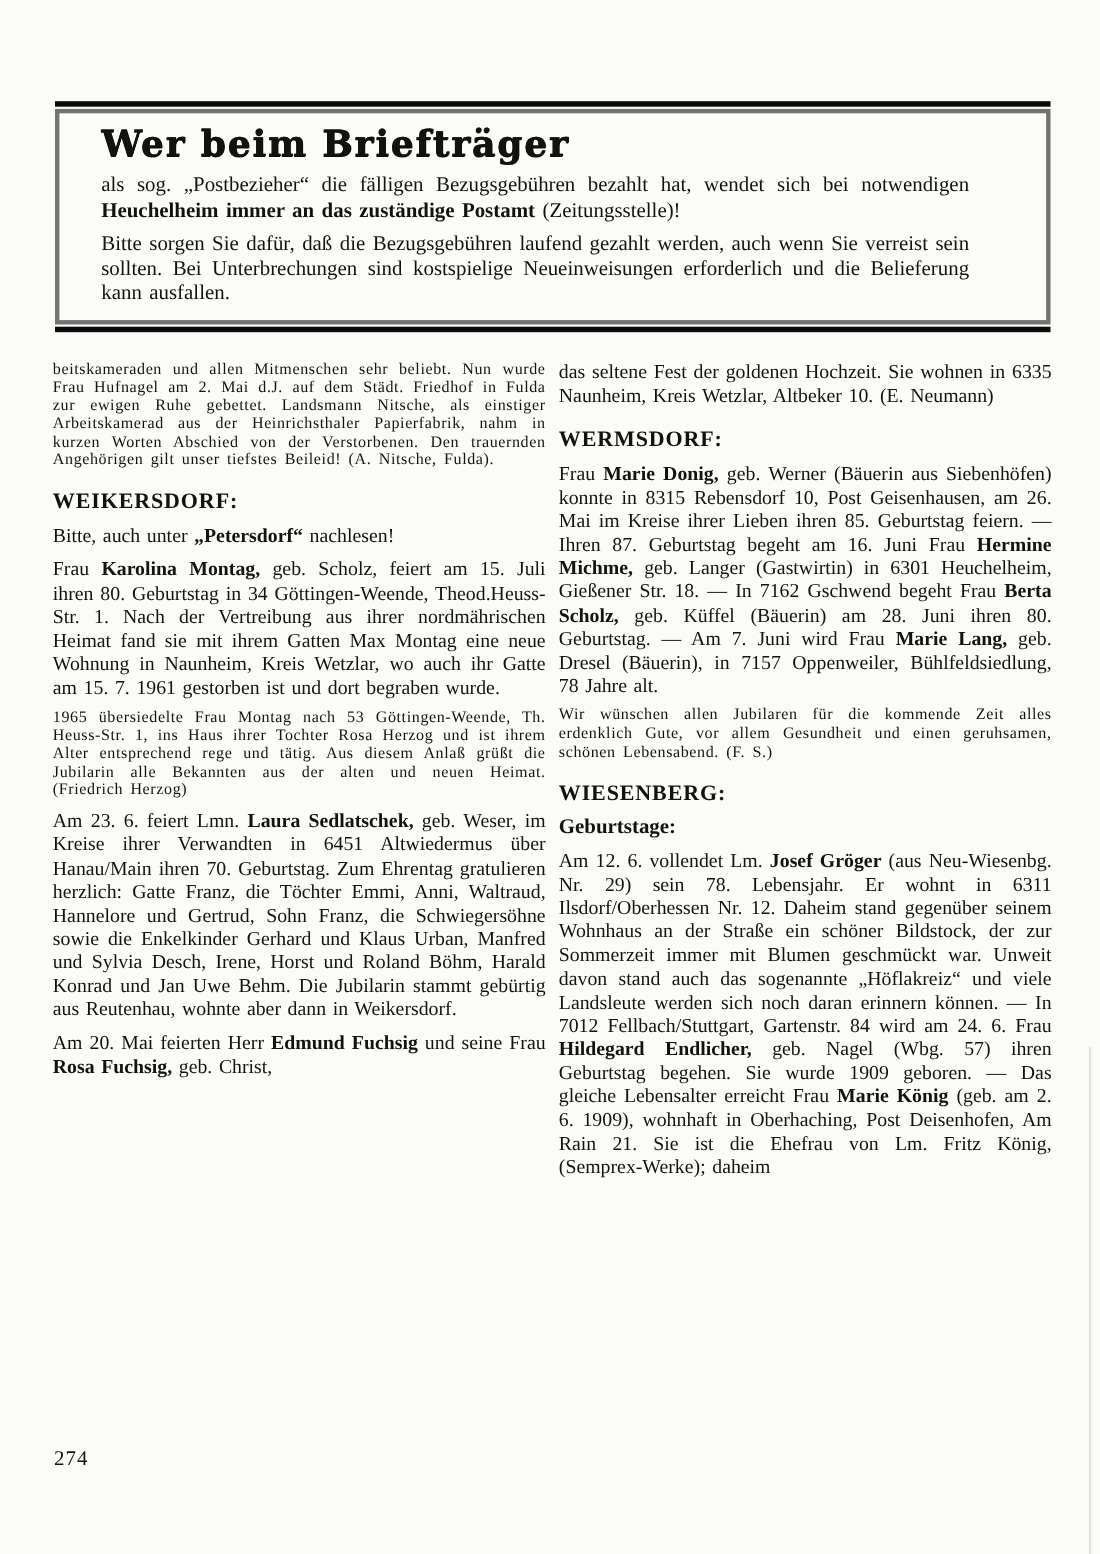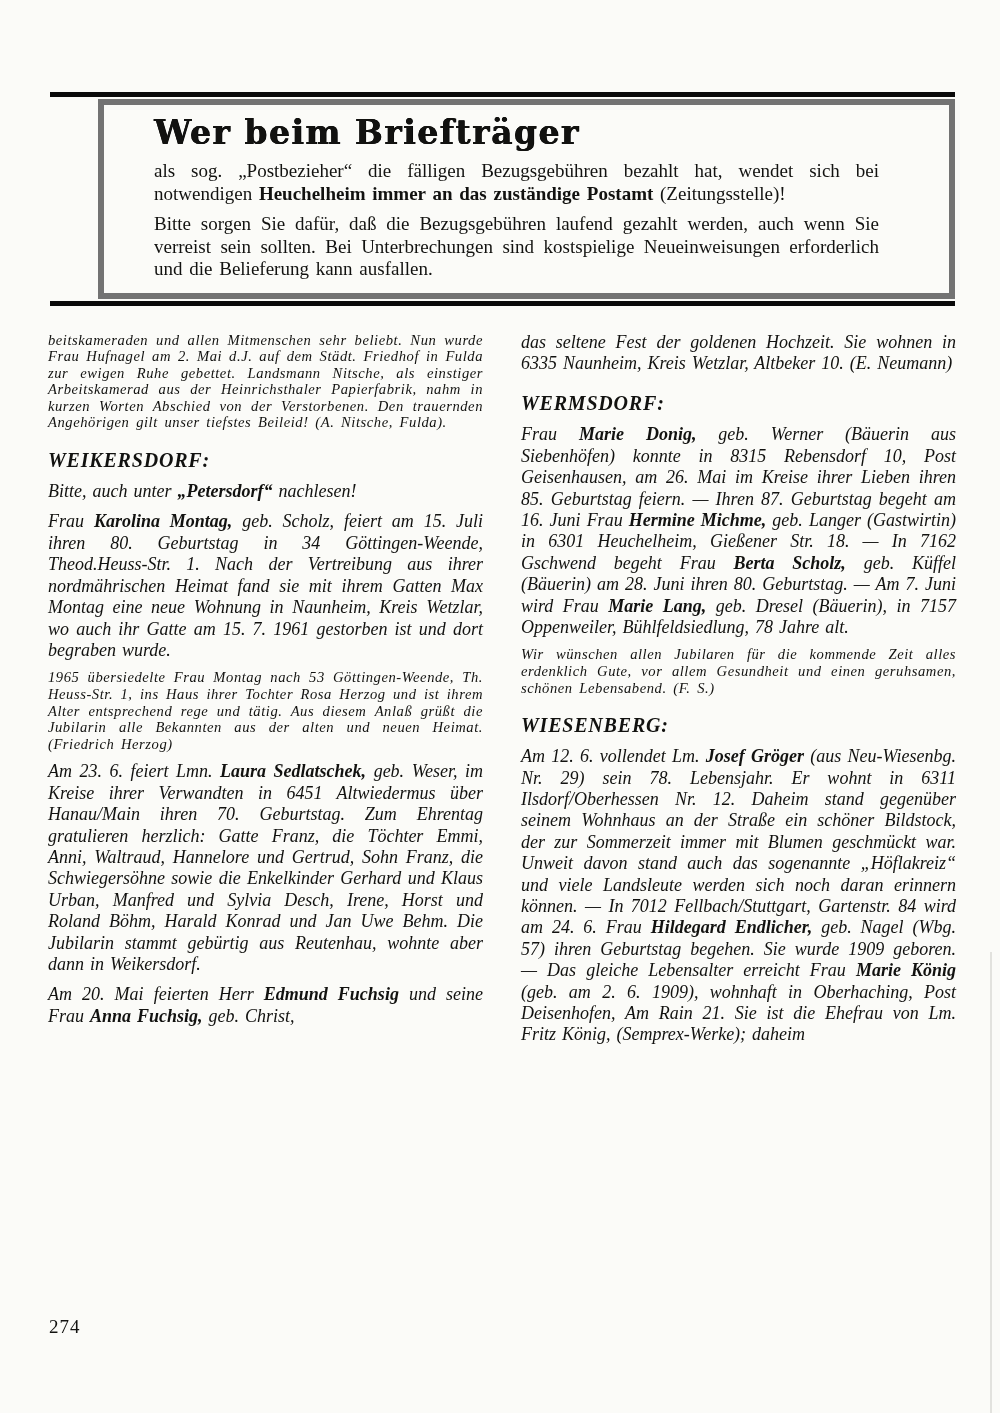--- a/index.html
+++ b/index.html
@@ -24,23 +24,22 @@
   }
 
   
   .notice-frame {
     margin: 92px 45px 0 50px;
     border-top: 5px solid #0a0a0a;
     border-bottom: 5px solid #0a0a0a;
     padding: 2px 0;
   }
   .notice-box {
-    border: 6px solid #737373;
-    padding: 8px 70px 12px 50px;
-    margin-left: 48px;
+    border: 4px solid #737373;
+    padding: 8px 70px 12px 38px;
   }
   .notice-title {
     margin: 0 0 8px 0;
     font-family: "DejaVu Serif", serif;
     font-weight: bold;
     font-size: 33px;
     letter-spacing: 1.5px;
     text-shadow: 0.6px 0 0 #0a0a0a, 0 0.4px 0 #0a0a0a;
   }
   .notice-body p {
@@ -48,23 +47,22 @@
     font-size: 19px;
     line-height: 22.5px;
     text-align: justify;
     word-spacing: 2px;
   }
   .notice-body p:last-child { margin-bottom: 0; }
 
   
   .columns {
     display: flex;
-    gap: 38px;
+    gap: 12px;
     margin: 26px 44px 0 48px;
-    font-style: italic;
   }
   .col { flex: 1 1 0; min-width: 0; }
 
   .blk-body {
     margin: 9px 0 0 0;
     font-size: 18px;
     line-height: 21.4px;
     text-align: justify;
     word-spacing: 1.5px;
   }
@@ -114,28 +112,29 @@
   </div>
 
   <div class="columns">
     <div class="col">
         <p class="blk-small"><span>beitskameraden und allen Mitmenschen sehr beliebt. Nun wurde Frau Hufnagel am 2. Mai d.J. auf dem Städt. Friedhof in Fulda zur ewigen Ruhe gebettet. Landsmann Nitsche, als einstiger Arbeitskamerad aus der Heinrichsthaler Papierfabrik, nahm in kurzen Worten Abschied von der Verstorbenen. Den trauernden Angehörigen gilt unser tiefstes Beileid! (A. Nitsche, Fulda).</span></p>
         <h2 class="blk-heading"><span>WEIKERSDORF:</span></h2>
         <p class="blk-body"><span>Bitte, auch unter </span><b>„Petersdorf“</b><span> nachlesen!</span></p>
         <p class="blk-body"><span>Frau </span><b>Karolina Montag,</b><span> geb. Scholz, feiert am 15. Juli ihren 80. Geburtstag in 34 Göttingen-Weende, Theod.Heuss-Str. 1. Nach der Vertreibung aus ihrer nordmährischen Heimat fand sie mit ihrem Gatten Max Montag eine neue Wohnung in Naunheim, Kreis Wetzlar, wo auch ihr Gatte am 15. 7. 1961 gestorben ist und dort begraben wurde.</span></p>
         <p class="blk-small"><span>1965 übersiedelte Frau Montag nach 53 Göttingen-Weende, Th. Heuss-Str. 1, ins Haus ihrer Tochter Rosa Herzog und ist ihrem Alter entsprechend rege und tätig. Aus diesem Anlaß grüßt die Jubilarin alle Bekannten aus der alten und neuen Heimat. (Friedrich Herzog)</span></p>
         <p class="blk-body"><span>Am 23. 6. feiert Lmn. </span><b>Laura Sedlatschek,</b><span> geb. Weser, im Kreise ihrer Verwandten in 6451 Altwiedermus über Hanau/Main ihren 70. Geburtstag. Zum Ehrentag gratulieren herzlich: Gatte Franz, die Töchter Emmi, Anni, Waltraud, Hannelore und Gertrud, Sohn Franz, die Schwiegersöhne sowie die Enkelkinder Gerhard und Klaus Urban, Manfred und Sylvia Desch, Irene, Horst und Roland Böhm, Harald Konrad und Jan Uwe Behm. Die Jubilarin stammt gebürtig aus Reutenhau, wohnte aber dann in Weikersdorf.</span></p>
-        <p class="blk-body"><span>Am 20. Mai feierten Herr </span><b>Edmund Fuchsig</b><span> und seine Frau </span><b>Anna Fuchsig,</b><span> geb. Christ,</span></p>
+        <p class="blk-body"><span>Am 20. Mai feierten Herr </span><b>Edmund Fuchsig</b><span> und seine Frau </span><b>Rosa Fuchsig,</b><span> geb. Christ,</span></p>
       </div>
     <div class="col">
         <p class="blk-body"><span>das seltene Fest der goldenen Hochzeit. Sie wohnen in 6335 Naunheim, Kreis Wetzlar, Altbeker 10. (E. Neumann)</span></p>
         <h2 class="blk-heading"><span>WERMSDORF:</span></h2>
         <p class="blk-body"><span>Frau </span><b>Marie Donig,</b><span> geb. Werner (Bäuerin aus Siebenhöfen) konnte in 8315 Rebensdorf 10, Post Geisenhausen, am 26. Mai im Kreise ihrer Lieben ihren 85. Geburtstag feiern. — Ihren 87. Geburtstag begeht am 16. Juni Frau </span><b>Hermine Michme,</b><span> geb. Langer (Gastwirtin) in 6301 Heuchelheim, Gießener Str. 18. — In 7162 Gschwend begeht Frau </span><b>Berta Scholz,</b><span> geb. Küffel (Bäuerin) am 28. Juni ihren 80. Geburtstag. — Am 7. Juni wird Frau </span><b>Marie Lang,</b><span> geb. Dresel (Bäuerin), in 7157 Oppenweiler, Bühlfeldsiedlung, 78 Jahre alt.</span></p>
         <p class="blk-small"><span>Wir wünschen allen Jubilaren für die kommende Zeit alles erdenklich Gute, vor allem Gesundheit und einen geruhsamen, schönen Lebensabend. (F. S.)</span></p>
         <h2 class="blk-heading"><span>WIESENBERG:</span></h2>
+        <h3 class="blk-subheading"><span>Geburtstage:</span></h3>
         <p class="blk-body"><span>Am 12. 6. vollendet Lm. </span><b>Josef Gröger</b><span> (aus Neu-Wiesenbg. Nr. 29) sein 78. Lebensjahr. Er wohnt in 6311 Ilsdorf/Oberhessen Nr. 12. Daheim stand gegenüber seinem Wohnhaus an der Straße ein schöner Bildstock, der zur Sommerzeit immer mit Blumen geschmückt war. Unweit davon stand auch das sogenannte „Höflakreiz“ und viele Landsleute werden sich noch daran erinnern können. — In 7012 Fellbach/Stuttgart, Gartenstr. 84 wird am 24. 6. Frau </span><b>Hildegard Endlicher,</b><span> geb. Nagel (Wbg. 57) ihren Geburtstag begehen. Sie wurde 1909 geboren. — Das gleiche Lebensalter erreicht Frau </span><b>Marie König</b><span> (geb. am 2. 6. 1909), wohnhaft in Oberhaching, Post Deisenhofen, Am Rain 21. Sie ist die Ehefrau von Lm. Fritz König, (Semprex-Werke); daheim</span></p>
       </div>
   </div>
 
   <div class="page-number">274</div>
 
   <div class="scan-streak"></div>
 
 </div>
 

